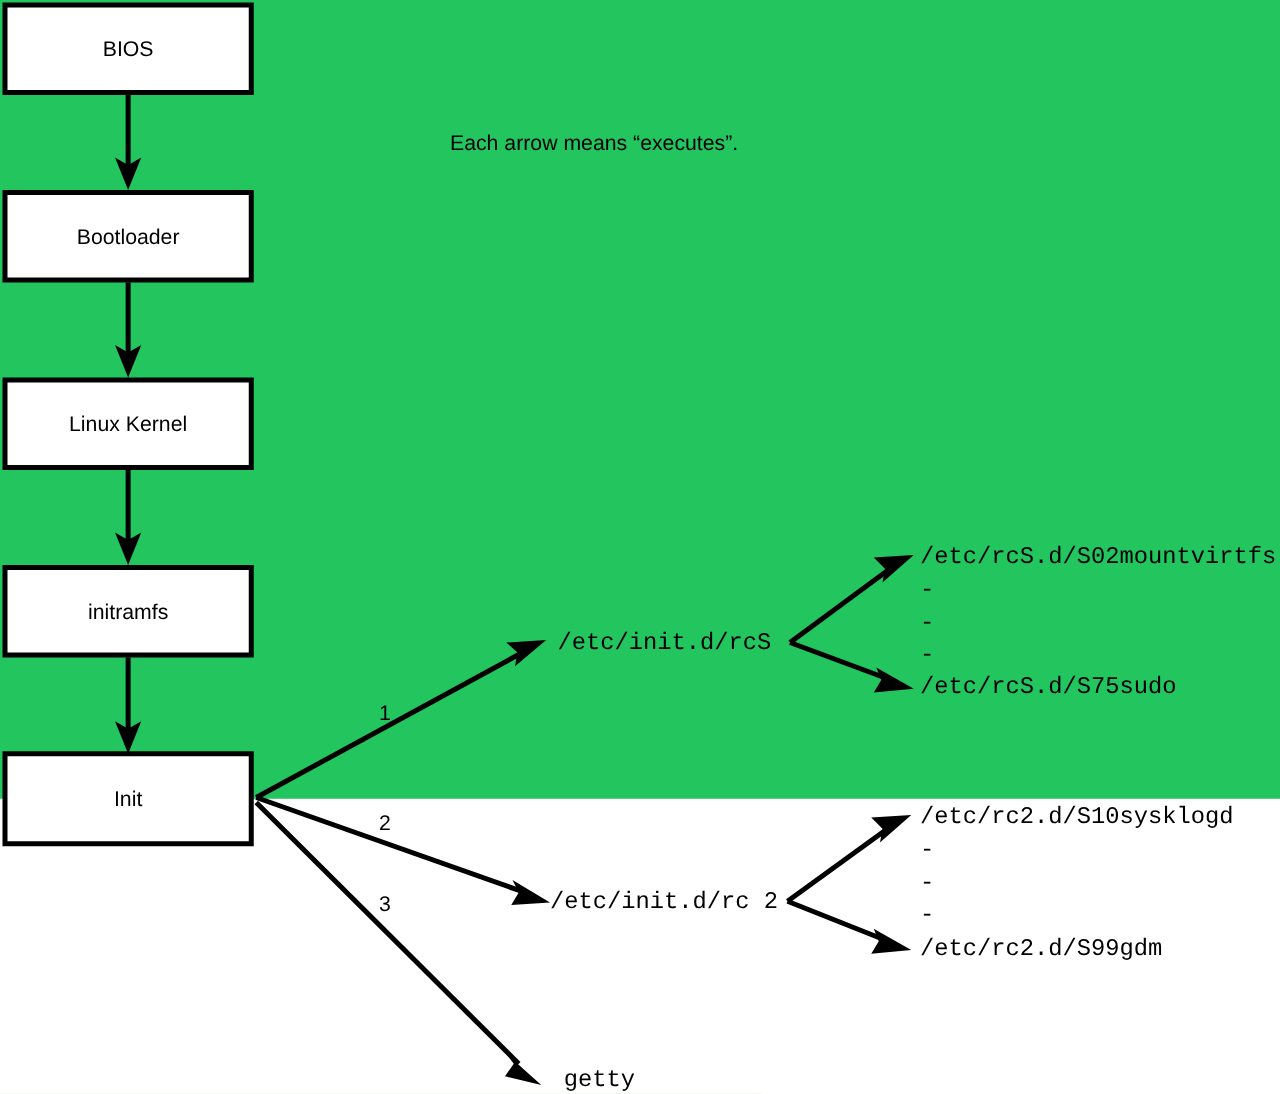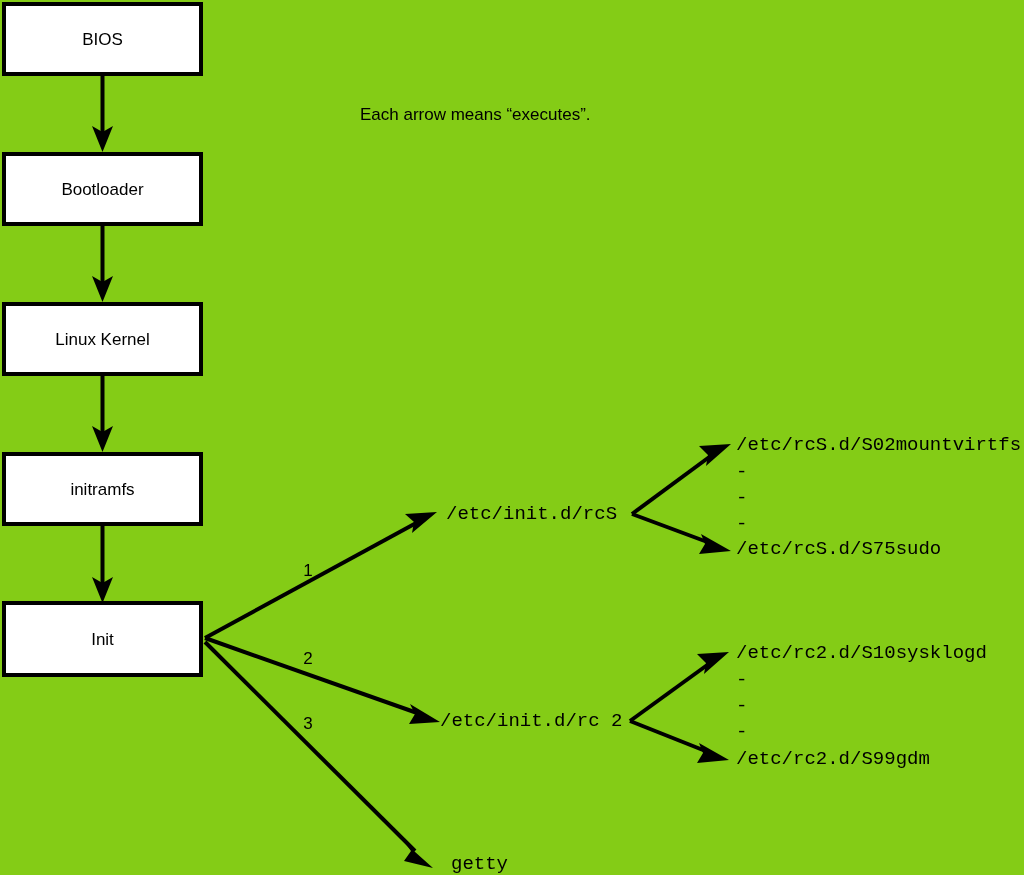--- a/index.html
+++ b/index.html
@@ -9,22 +9,22 @@
   }
   body {
     width: 1024px;
     height: 875px;
     font-family: "Liberation Sans", sans-serif;
     overflow: hidden;
   }
   #diagram-root {
     position: relative;
     width: 1024px;
-    height: 875px;
-    background: #84cc16;
+    height: 639px;
+    background: #22c55e;
   }
   svg#boot-diagram {
     display: block;
     width: 1024px;
     height: 875px;
   }
   .node-box {
     fill: #ffffff;
     stroke: #000000;
     stroke-width: 4;

